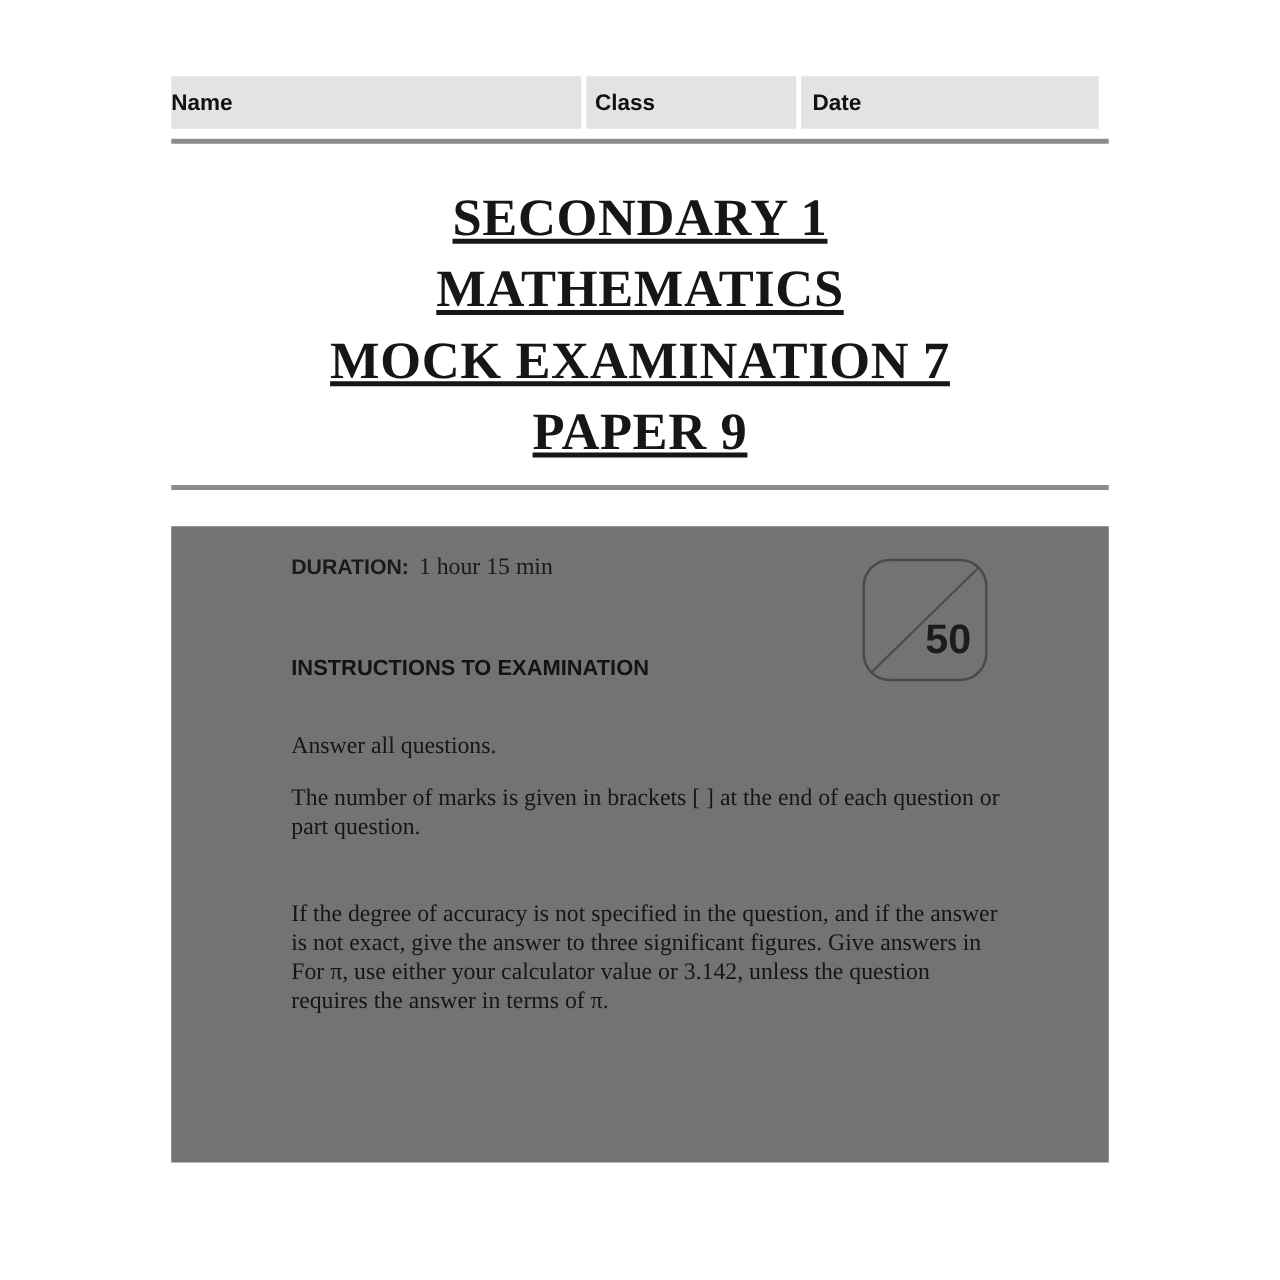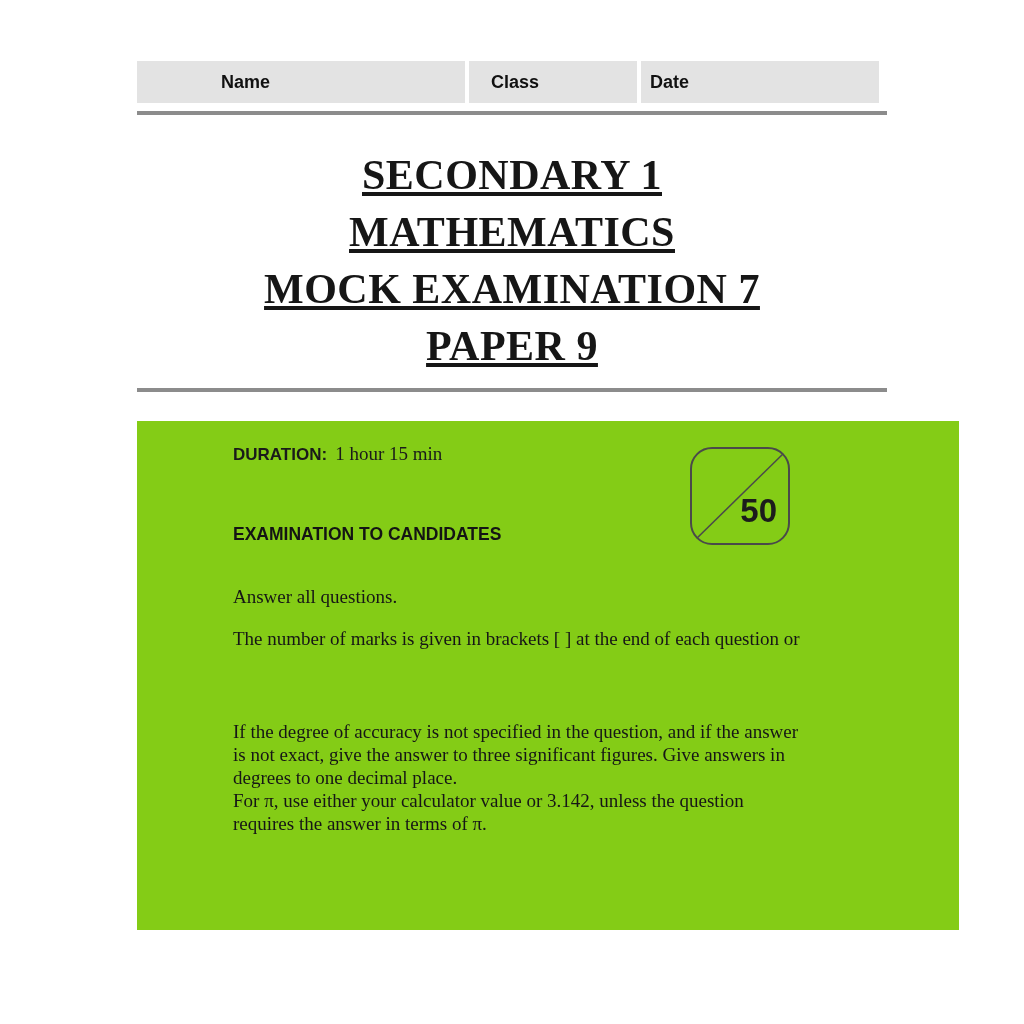--- a/index.html
+++ b/index.html
@@ -17,22 +17,22 @@
   .header-row {
     position: absolute; left: 137px; top: 61px;
     width: 750px; height: 42px;
     display: flex; gap: 4px;
   }
   .hcell {
     background: #e3e3e3;
     display: flex; align-items: center;
     font-weight: bold; font-size: 18px; color: #111;
   }
-  .hcell.name  { width: 328px; padding-left: 84px; box-sizing: border-box; }
-  .hcell.class { width: 168px; padding-left: 22px;  box-sizing: border-box; text-align: center; }
+  .hcell.name  { width: 328px; box-sizing: border-box; }
+  .hcell.class { width: 168px; padding-left: 7px;  box-sizing: border-box; text-align: center; }
   .hcell.date  { width: 238px; padding-left: 9px;  box-sizing: border-box; }
 
   .divider {
     position: absolute; left: 137px; width: 750px; height: 4px;
     background: #8c8c8c;
   }
   .divider.top { top: 111px; }
   .divider.mid { top: 388px; }
 
   
@@ -42,22 +42,22 @@
     font-family: "Liberation Serif", serif;
     font-weight: bold; font-size: 42px; line-height: 57px;
     color: #161616;
     letter-spacing: 0.5px;
     text-decoration: underline;
   }
 
   
   .panel {
     position: absolute; left: 137px; top: 421px;
-    width: 822px; height: 509px;
-    background: #84cc16;
+    width: 750px; height: 509px;
+    background: #737373;
   }
   .duration-row {
     position: absolute; left: 96px; top: 22px;
     font-size: 19px;
   }
   .duration-label { font-weight: bold; font-size: 17px; font-family: "Liberation Sans", sans-serif; }
   .duration-value { font-family: "Liberation Serif", serif; font-size: 19px; margin-left: 8px; }
 
   .marks-box {
     position: absolute; left: 553px; top: 26px;
@@ -124,33 +124,33 @@
       <span class="duration-label">DURATION:</span><span class="duration-value">1 hour 15 min</span>
     </div>
 
     <div class="marks-box">
       <svg viewBox="0 0 100 98">
         <line x1="5" y1="93" x2="95" y2="5" stroke="#4a4a4a" stroke-width="1.6"></line>
       </svg>
       <div class="marks-value">50</div>
     </div>
 
-    <div class="instr-heading">EXAMINATION TO CANDIDATES</div>
+    <div class="instr-heading">INSTRUCTIONS TO EXAMINATION</div>
 
     <div class="body-text answer-para">
       <span>Answer </span><b class="inline-bold">all</b><span> questions.</span>
     </div>
 
     <div class="body-text marks-para">
       <div class="line">The number of marks is given in brackets [ ] at the end of each question or</div>
+      <div class="line">part question.</div>
     </div>
 
     <div class="body-text calc-para">
       <div class="line">If the degree of accuracy is not specified in the question, and if the answer</div>
       <div class="line">is not exact, give the answer to three significant figures. Give answers in</div>
-      <div class="line">degrees to one decimal place.</div>
       <div class="line">For π, use either your calculator value or 3.142, unless the question</div>
       <div class="line">requires the answer in terms of π.</div>
     </div>
 
   </div>
 
 </div>
 
 </body></html>

